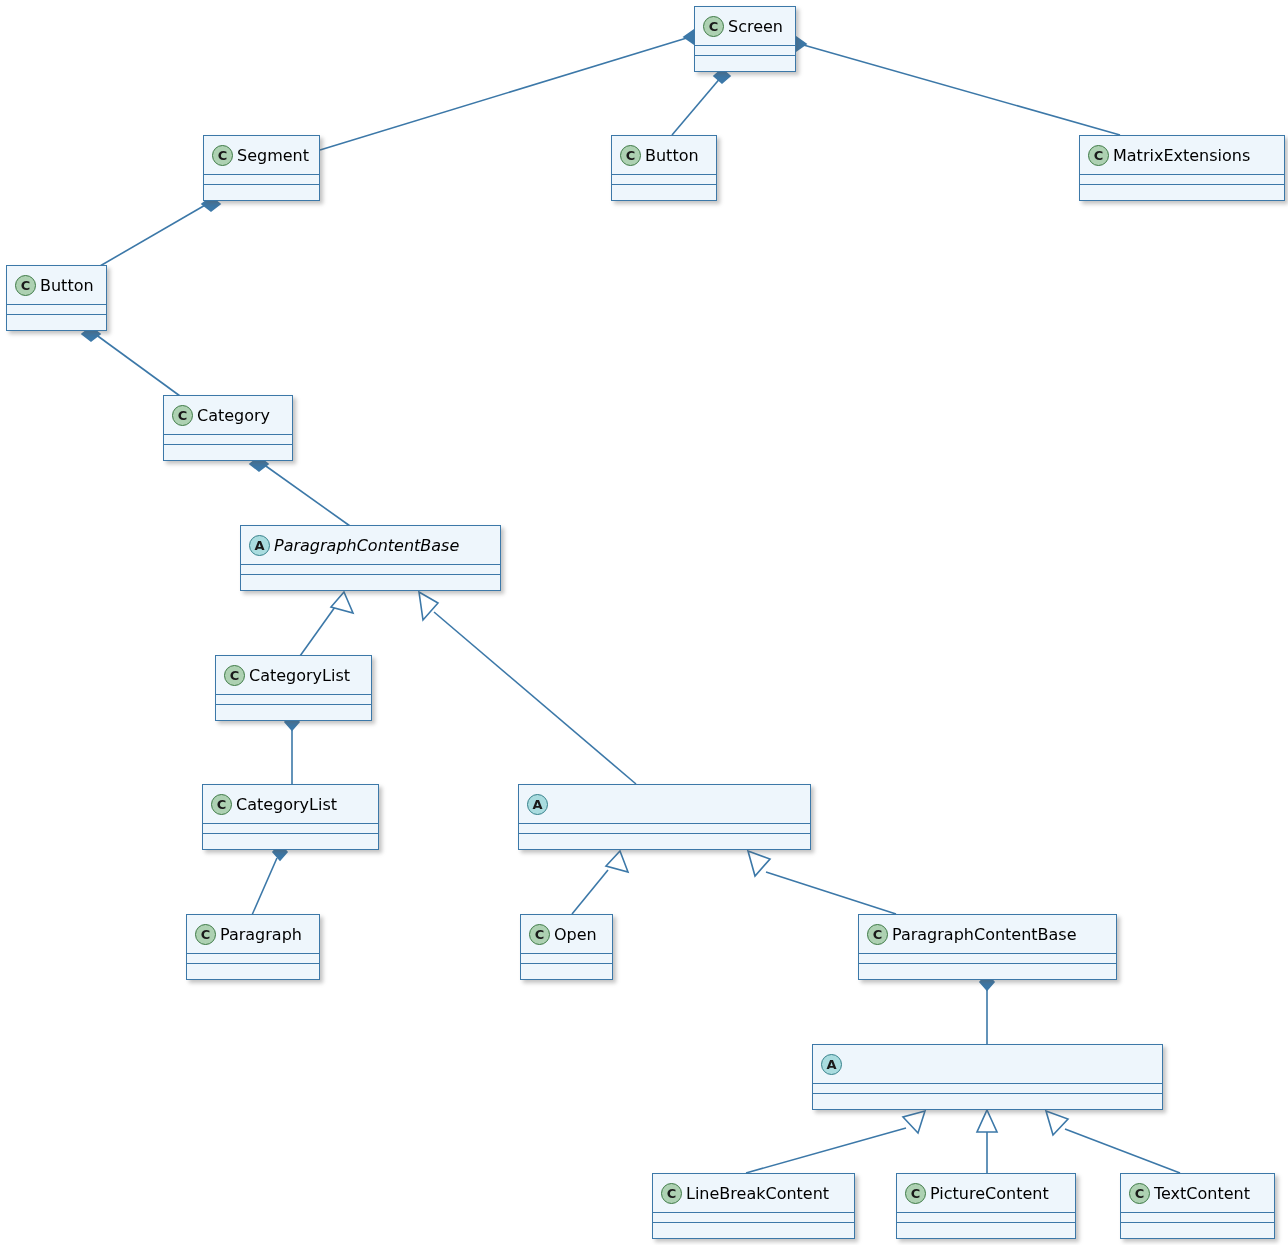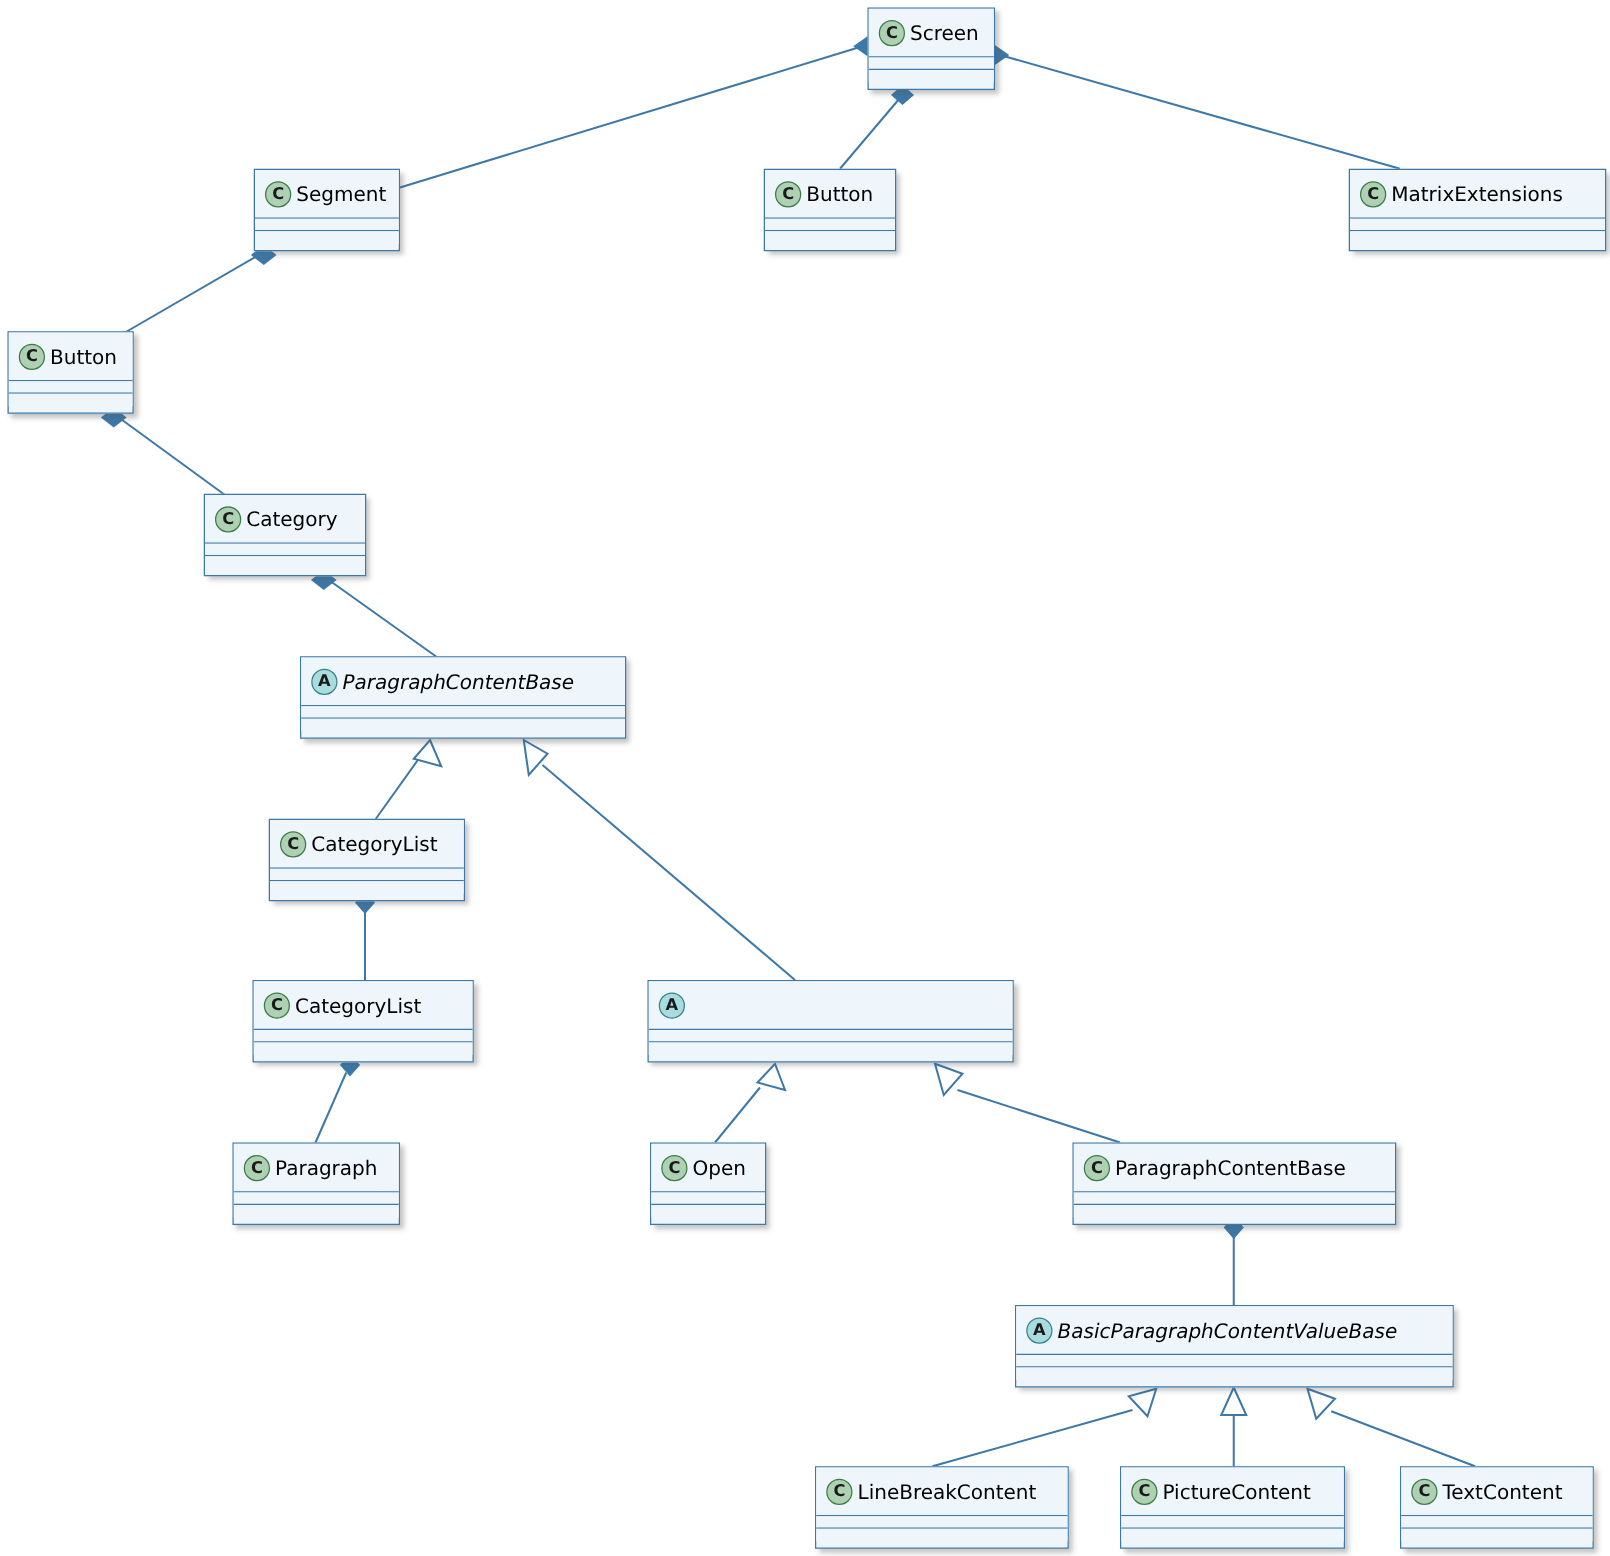--- a/index.html
+++ b/index.html
@@ -257,21 +257,20 @@
       <span class="stereo-icon cls">C</span>
       <span class="class-name">ParagraphContentBase</span>
     </div>
     <div class="compartment"></div>
     <div class="compartment last"></div>
   </div>
 
   <div class="uml-class abstract" style="left:812px; top:1044px; width:351px; height:66px;">
     <div class="uml-header">
       <span class="stereo-icon abs">A</span>
-      <span class="class-name">BasicParagraphContentValueBase</span>
     </div>
     <div class="compartment"></div>
     <div class="compartment last"></div>
   </div>
 
   <div class="uml-class" style="left:652px; top:1173px; width:203px; height:66px;">
     <div class="uml-header">
       <span class="stereo-icon cls">C</span>
       <span class="class-name">LineBreakContent</span>
     </div>

